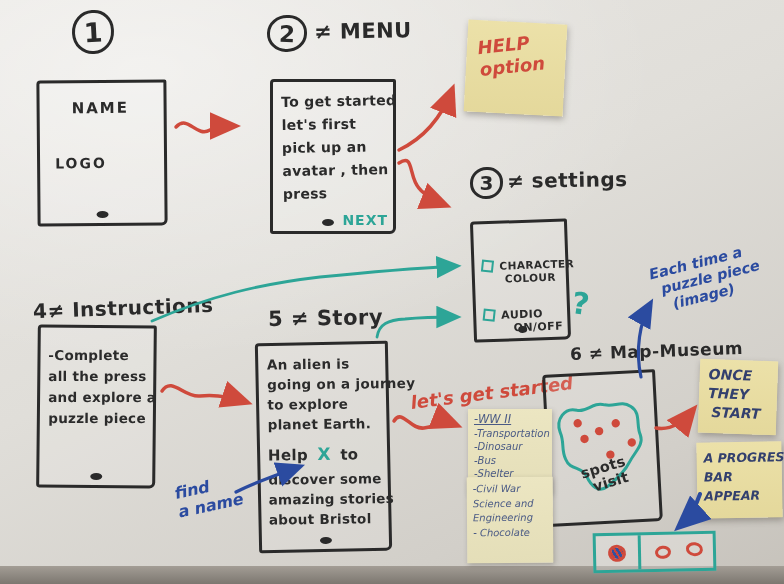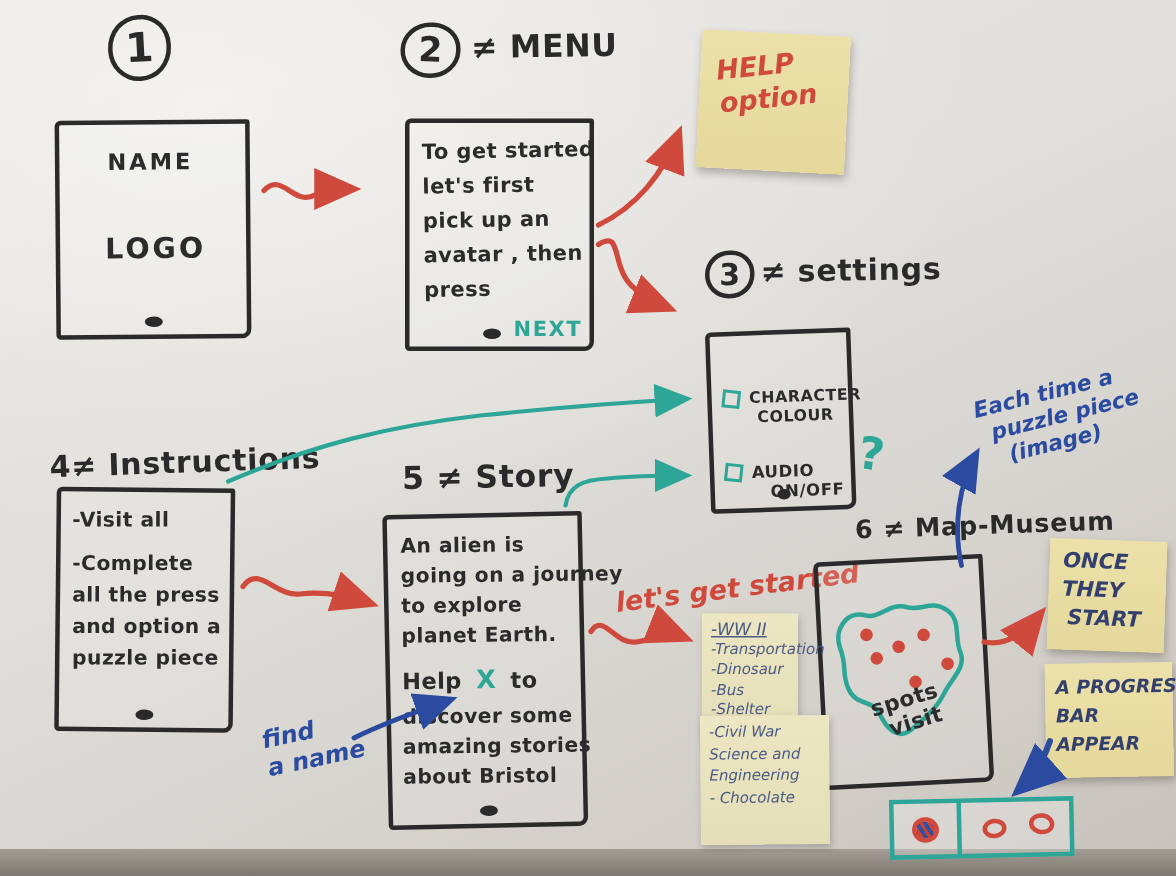--- a/index.html
+++ b/index.html
@@ -61,21 +61,21 @@
 
 <div id="canvas">
 
   <div class="abs table-strip"></div>
 
   <div class="abs circled" style="left:72px; top:10px; width:42px; height:44px; font-size:27px; transform:rotate(-3deg);">
       <span>1</span>
     </div>
   <div class="abs frame z3" style="left:37px; top:80px; width:130px; height:146px; transform:rotate(-.5deg);">
     <div class="abs hand line" style="left:32px; top:16px; font-size:15px; letter-spacing:2px;">NAME</div>
-    <div class="abs hand line" style="left:30px; top:72px; font-size:19px; letter-spacing:2px;">LOGO</div>
+    <div class="abs hand line" style="left:15px; top:72px; font-size:14px; letter-spacing:2px;">LOGO</div>
     <div class="homedot"></div>
   </div>
 
   <div class="abs circled" style="left:267px; top:15px; width:40px; height:37px; font-size:23px; transform:rotate(2deg);">
       <span>2</span>
     </div>
   <div class="abs heading" style="left:314px; top:19px; font-size:21px; transform:rotate(-1deg);">≠ MENU</div>
   <div class="abs frame z3" style="left:270px; top:79px; width:126px; height:155px;">
     <div class="abs" style="left:9px; top:8px; font-size:14px; line-height:23px; transform:rotate(-1deg);">
       <div class="hand line">To get started</div>
@@ -114,24 +114,23 @@
         <div class="line" style="padding-left:12px;">ON/OFF</div>
       </span>
     </div>
     <div class="homedot" style="width:9px;"></div>
   </div>
   <div class="abs teal" style="left:572px; top:286px; font-size:30px; font-weight:bold; transform:rotate(8deg);">?</div>
 
   <div class="abs heading" style="left:33px; top:296px; font-size:20px; transform:rotate(-2deg);"><span>4</span><span>≠ Instructions</span></div>
   <div class="abs frame z3" style="left:37px; top:325px; width:119px; height:163px; transform:rotate(.6deg);">
     <div class="abs" style="left:8px; top:9px; font-size:13.5px; line-height:21px; font-weight:bold; transform:rotate(-.5deg);">
-      <div class="hand line">-Visit all</div>
       <div class="hand line" style="margin-top:8px;">-Complete</div>
       <div class="hand line">all the press</div>
-      <div class="hand line">and option a</div>
+      <div class="hand line">and explore a</div>
       <div class="hand line">puzzle piece</div>
     </div>
     <div class="homedot"></div>
   </div>
 
   <div class="abs heading" style="left:268px; top:306px; font-size:21px; transform:rotate(-1deg);"><span>5</span> <span>≠ Story</span></div>
   <div class="abs frame z3" style="left:257px; top:342px; width:133px; height:210px; transform:rotate(-1.2deg);">
     <div class="abs" style="left:8px; top:9px; font-size:13.5px; line-height:20px; transform:rotate(.5deg);">
       <div class="hand line">An alien is</div>
       <div class="hand line">going on a journey</div>
@@ -149,21 +148,21 @@
     <div class="homedot"></div>
   </div>
 
   <div class="abs blue" style="left:176px; top:477px; font-size:16px; line-height:19px; transform:rotate(-12deg);">
     <div class="line">find</div>
     <div class="line">a name</div>
   </div>
 
   <div class="abs red line" style="left:410px; top:382px; font-size:18px; font-weight:bold; font-style:italic; transform:rotate(-7deg);">let's get started</div>
 
-  <div class="abs sticky-pale z5" style="left:468px; top:409px; width:64px; height:85px;">
+  <div class="abs sticky-pale z5" style="left:468px; top:409px; width:84px; height:85px;">
     <div class="abs navy" style="left:6px; top:4px; font-size:10px; line-height:13.5px; font-style:italic; color:#4a5a85;">
       <div class="line" style="text-decoration:underline; font-size:11.5px;">-WW II</div>
       <div class="line">-Transportation</div>
       <div class="line">-Dinosaur</div>
       <div class="line">-Bus</div>
       <div class="line">-Shelter</div>
       <div class="line">-Slavery</div>
     </div>
   </div>
   <div class="abs sticky-pale z5" style="left:467px; top:477px; width:86px; height:86px; transform:rotate(-.5deg);">

